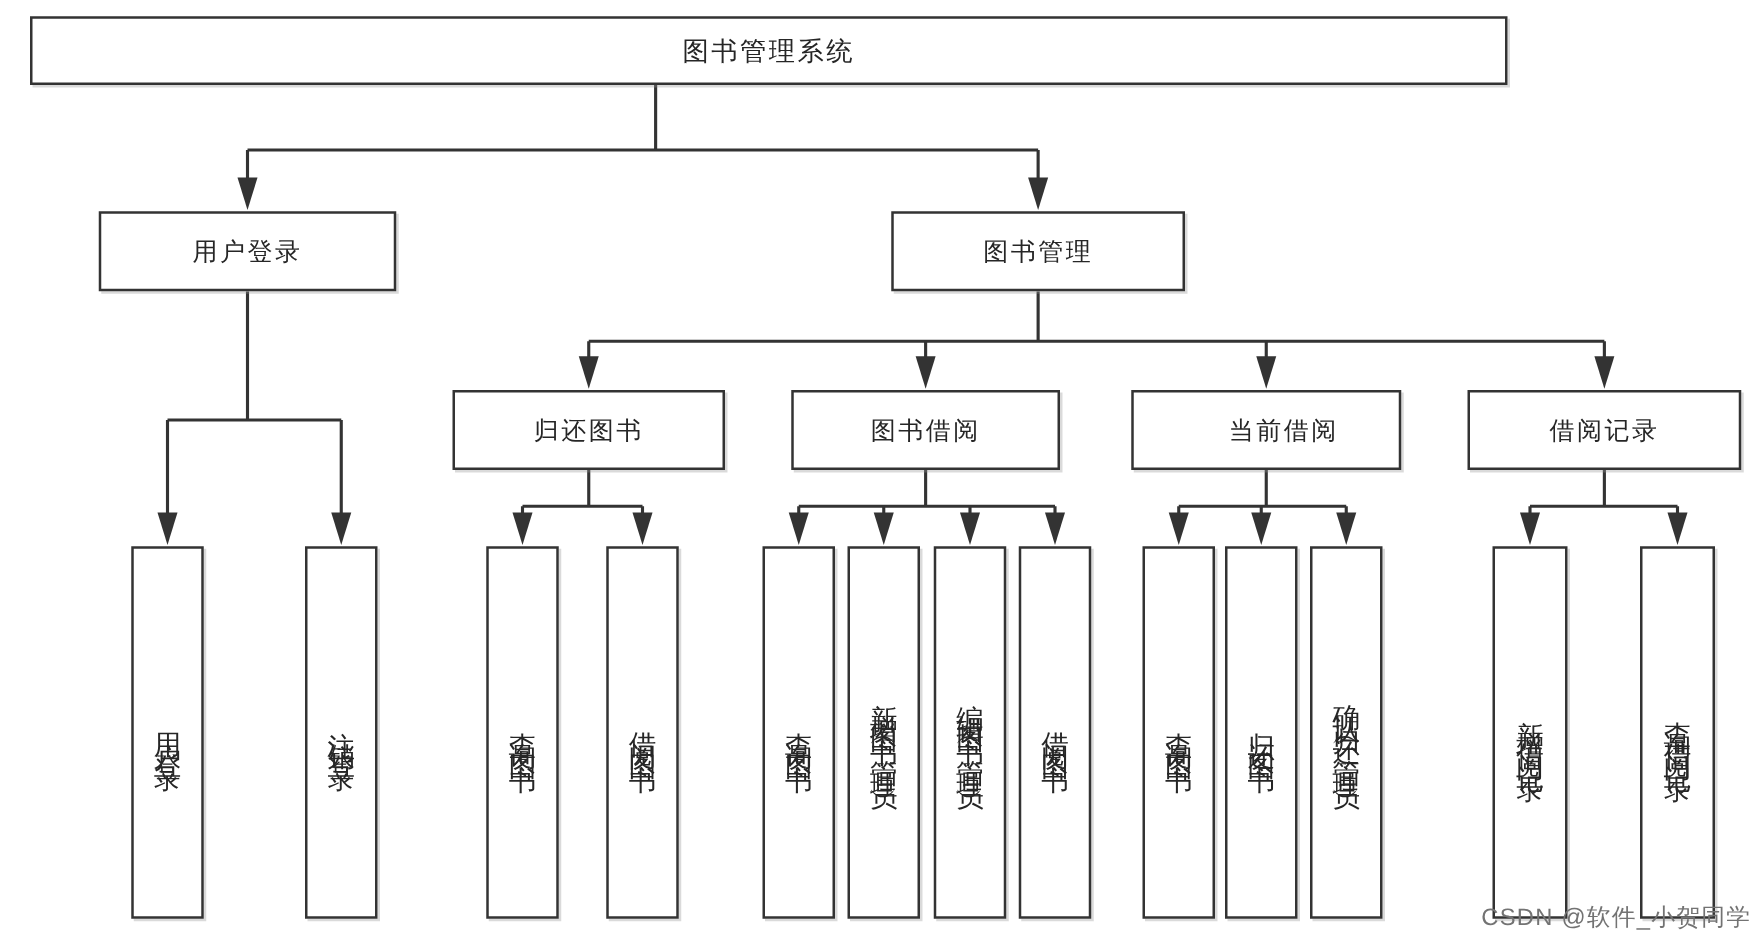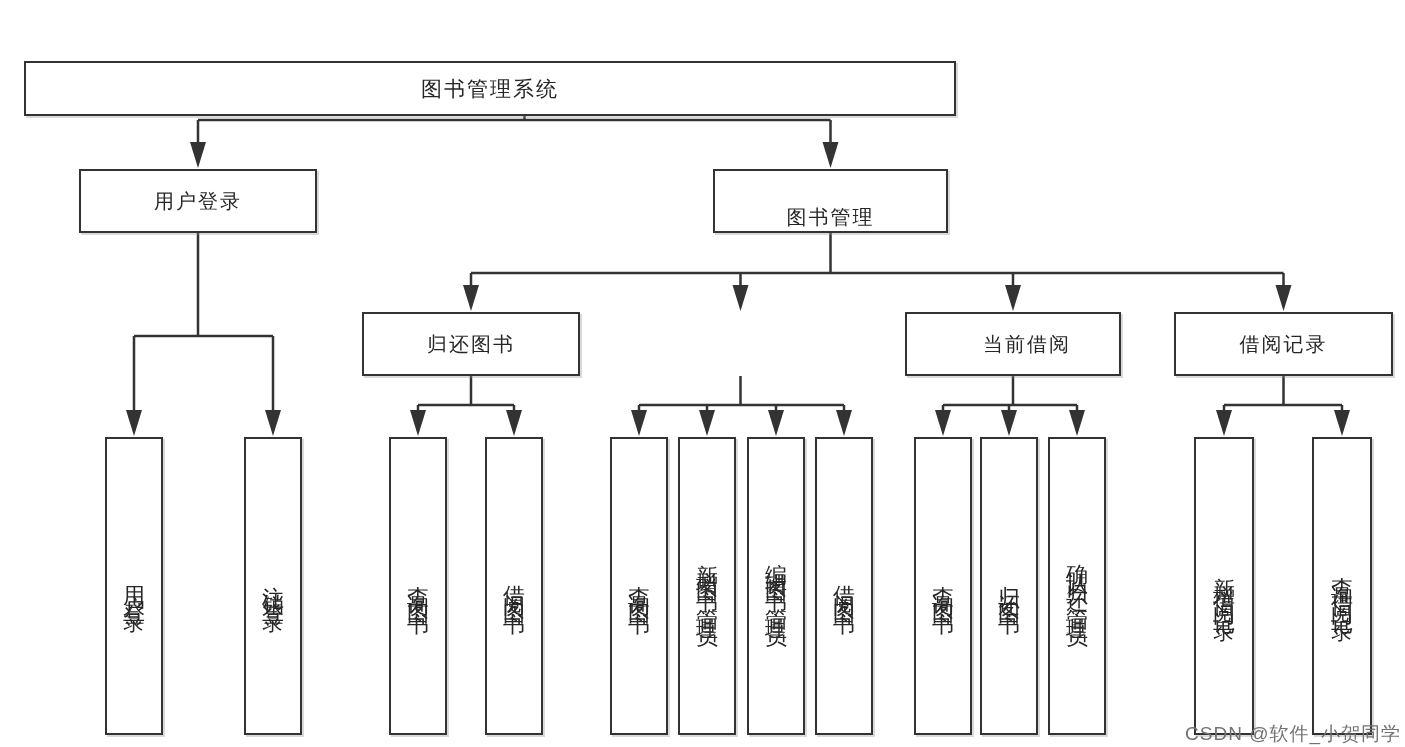--- a/index.html
+++ b/index.html
@@ -15,21 +15,21 @@
   .box{
     position:absolute;
     background:#ffffff;
     border:2px solid #333333;
     box-shadow:2px 2px 0 rgba(150,150,150,.35);
     display:flex;align-items:center;justify-content:center;
     color:#262626;
     z-index:2;
   }
   .hbox{height:64px;font-size:20px;letter-spacing:2px;white-space:nowrap;}
-  .rootbox{left:24px;top:13px;width:932px;height:55px;font-size:21px;letter-spacing:2px;z-index:2;margin-top:48px;}
+  .rootbox{left:24px;top:13px;width:1182px;height:55px;font-size:21px;letter-spacing:2px;z-index:2;}
   .vbox{top:437px;width:58px;height:298px;}
   .vtext{
     writing-mode:vertical-rl;
     text-orientation:mixed;
     font-size:22px;
     letter-spacing:9px;
     line-height:1;
     white-space:nowrap;
   }
   .watermark{
@@ -87,26 +87,29 @@
     </g>
   </svg>
 
   <div class="box rootbox">
     <span>图书管理系统</span>
   </div>
 
   <div class="box hbox" style="left:79px;top:169px;width:238px;">
     <span>用户登录</span>
   </div>
-  <div class="box hbox" style="left:713px;top:169px;width:235px;align-items:flex-end;">
+  <div class="box hbox" style="left:713px;top:169px;width:235px;">
     <span>图书管理</span>
   </div>
 
   <div class="box hbox" style="left:362px;top:312px;width:218px;">
     <span>归还图书</span>
+  </div>
+  <div class="box hbox" style="left:633px;top:312px;width:215px;">
+    <span>图书借阅</span>
   </div>
   <div class="box hbox" style="left:905px;top:312px;width:216px;padding-left:28px;">
     <span>当前借阅</span>
   </div>
   <div class="box hbox" style="left:1174px;top:312px;width:219px;">
     <span>借阅记录</span>
   </div>
 
   <div class="box vbox" style="left:105px;">
     <span class="vtext">用户登录</span>

